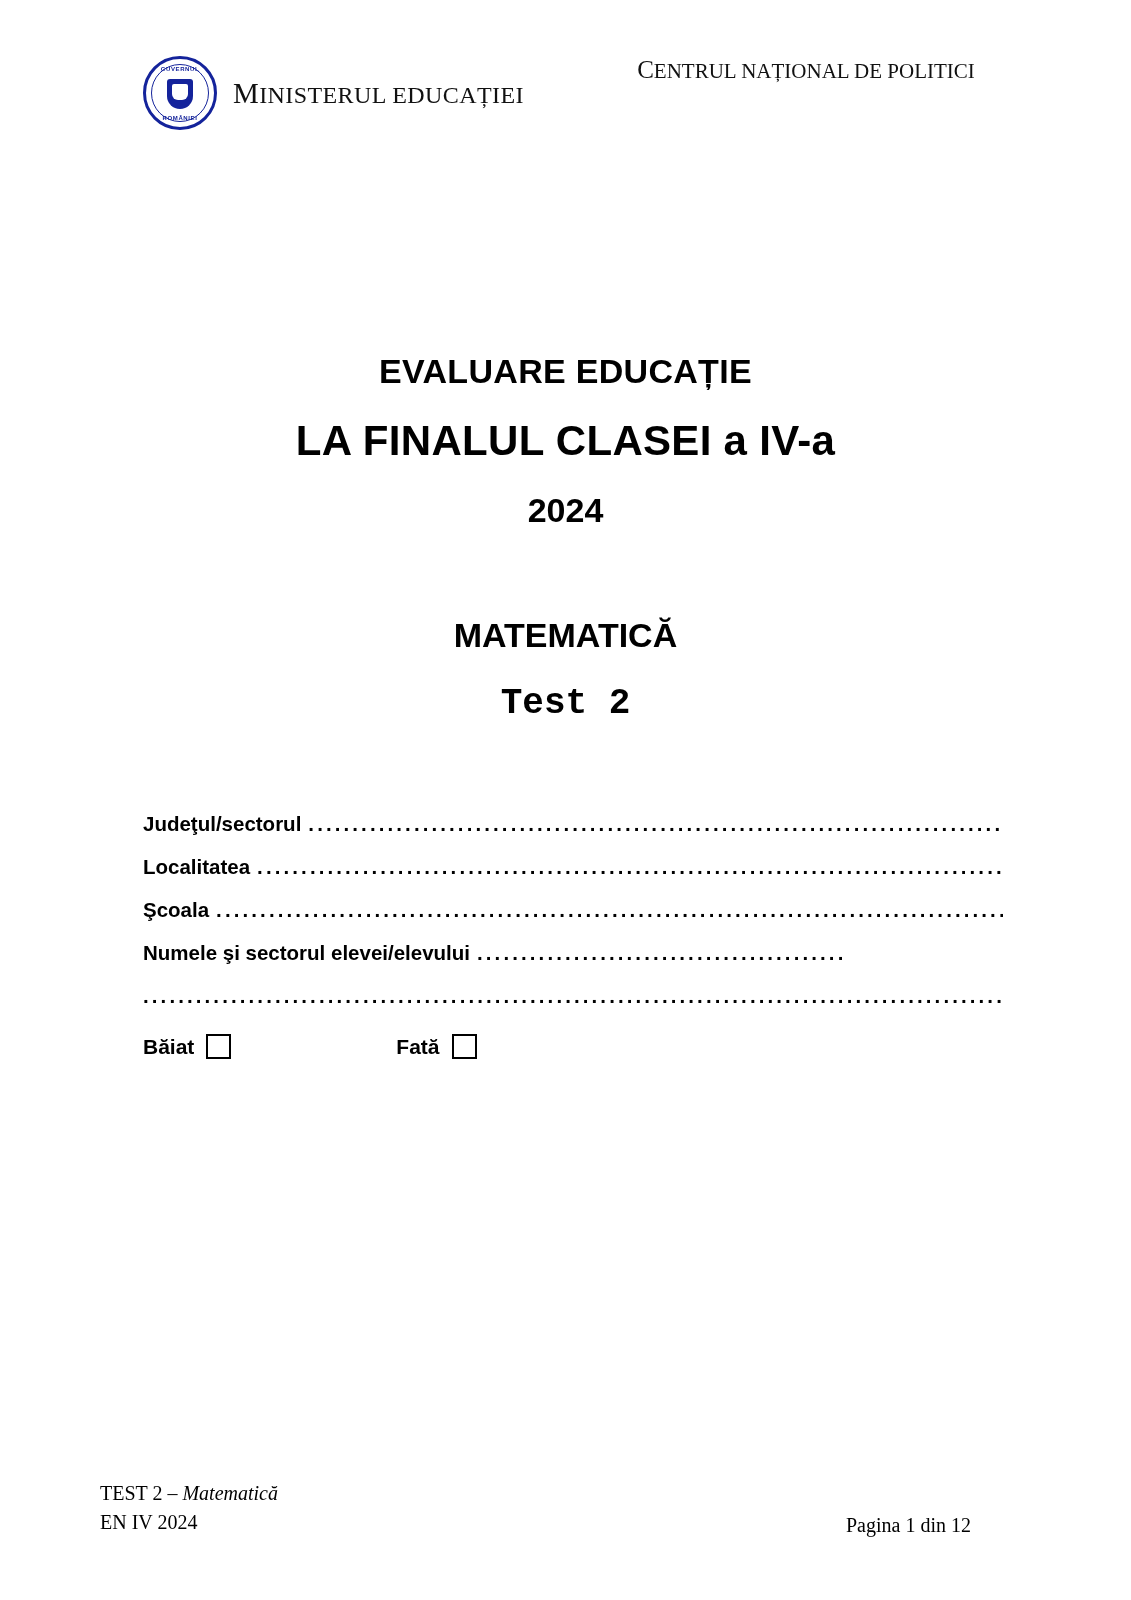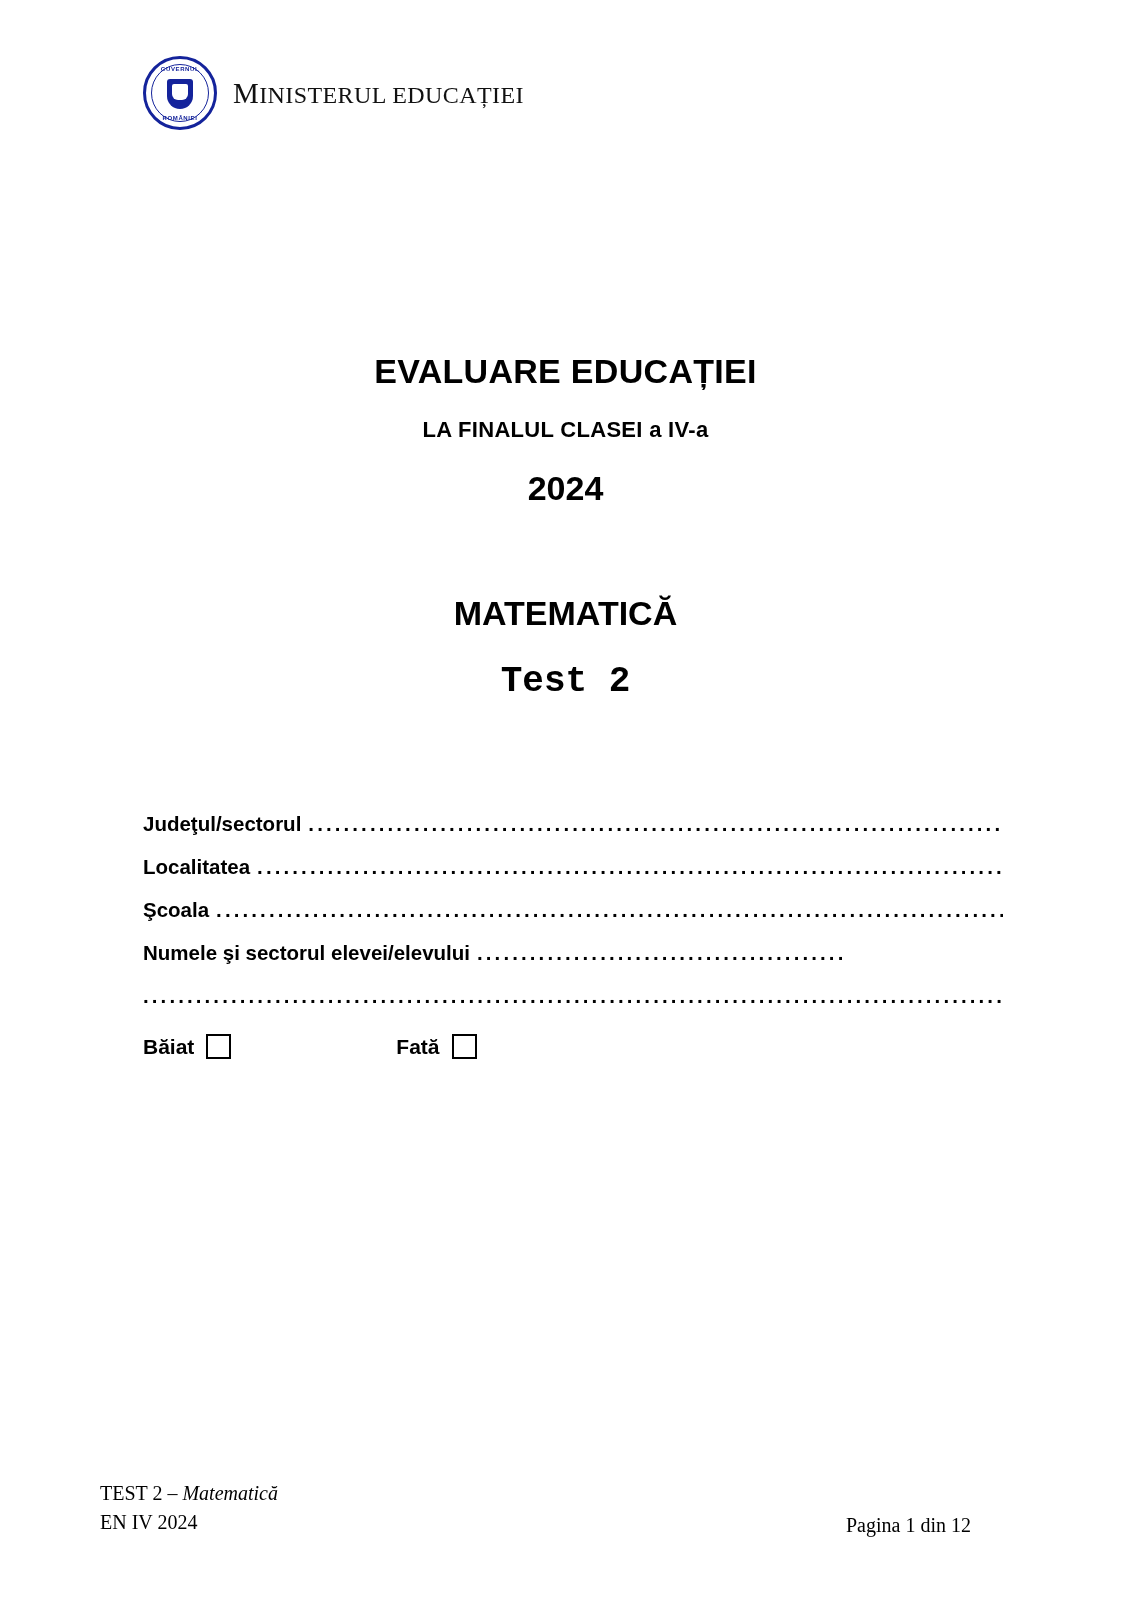--- a/index.html
+++ b/index.html
@@ -114,21 +114,21 @@
   .titles {
     position: absolute;
     top: 352px;
     left: 0;
     width: 100%;
     text-align: center;
     font-family: "Liberation Sans", sans-serif;
     font-weight: bold;
   }
   .t1 { font-size: 34px; letter-spacing: 0.3px; }
-  .t2 { font-size: 22px; margin-top: 26px; letter-spacing: 0.3px;}
+  .t2 { font-size: 42px; margin-top: 26px; letter-spacing: 0.3px;}
   .t3 { font-size: 34px; margin-top: 26px; }
   .t4 { font-size: 34px; margin-top: 86px; }
   .t5 { font-size: 36px; margin-top: 28px; font-family: Liberation Mono, monospace; }
 
   
   .form {
     position: absolute;
     top: 812px;
     left: 143px;
     width: 860px;
@@ -202,25 +202,26 @@
       <div class="emblem">
         <div class="inner-ring"></div>
         <div class="txt-top">GUVERNUL</div>
         <div class="shield"></div>
         <div class="txt-bot">ROMÂNIEI</div>
       </div>
       <div class="ministry"><span class="cap">M</span><span>INISTERUL EDUCAȚIEI</span></div>
     </div>
 
     <div class="cnpee">
+      <div><span class="cap">C</span><span>ENTRUL NAȚIONAL DE POLITICI</span></div>
     </div>
   </div>
 
   <div class="titles">
-    <div class="t1">EVALUARE EDUCAȚIEI</div>
+    <div class="t1">EVALUARE EDUCAȚIE</div>
     <div class="t2">LA FINALUL CLASEI a IV-a</div>
     <div class="t3">2024</div>
     <div class="t4">MATEMATICĂ</div>
     <div class="t5">Test 2</div>
   </div>
 
   <div class="form">
 
     <div class="frow">
       <span class="flabel">Judeţul/sectorul</span>

